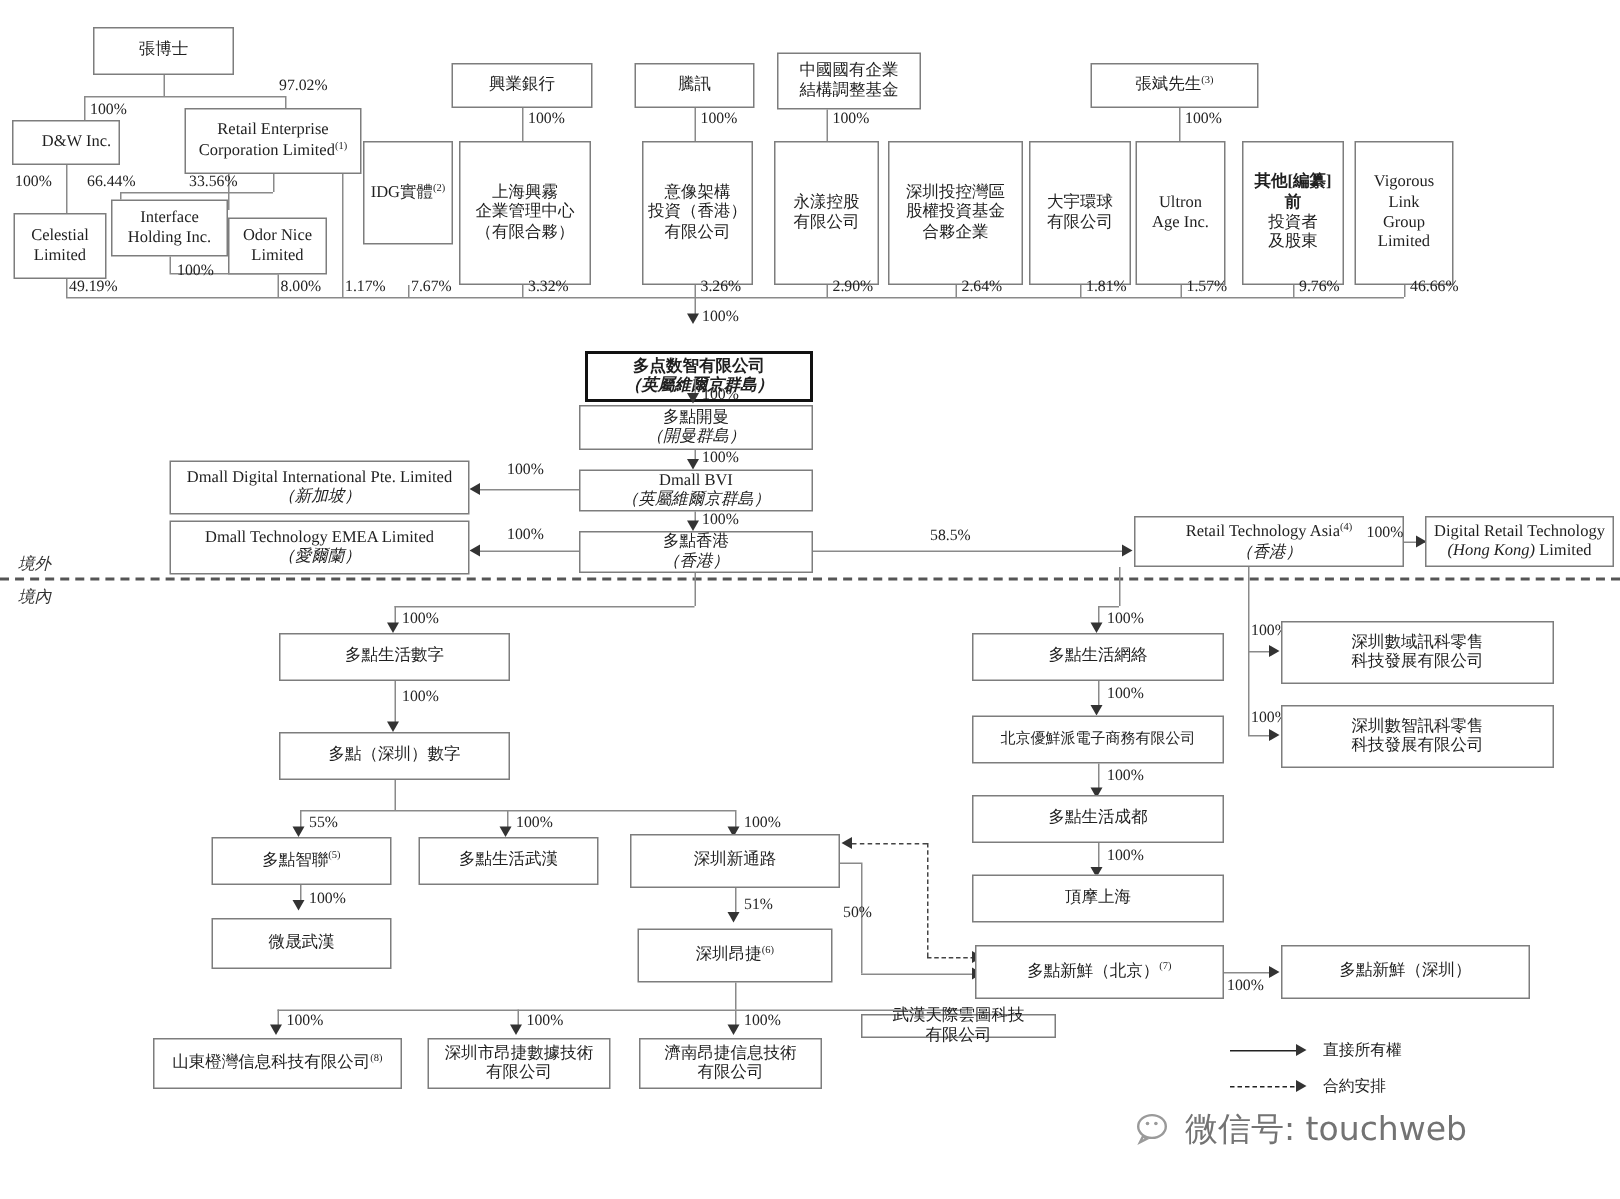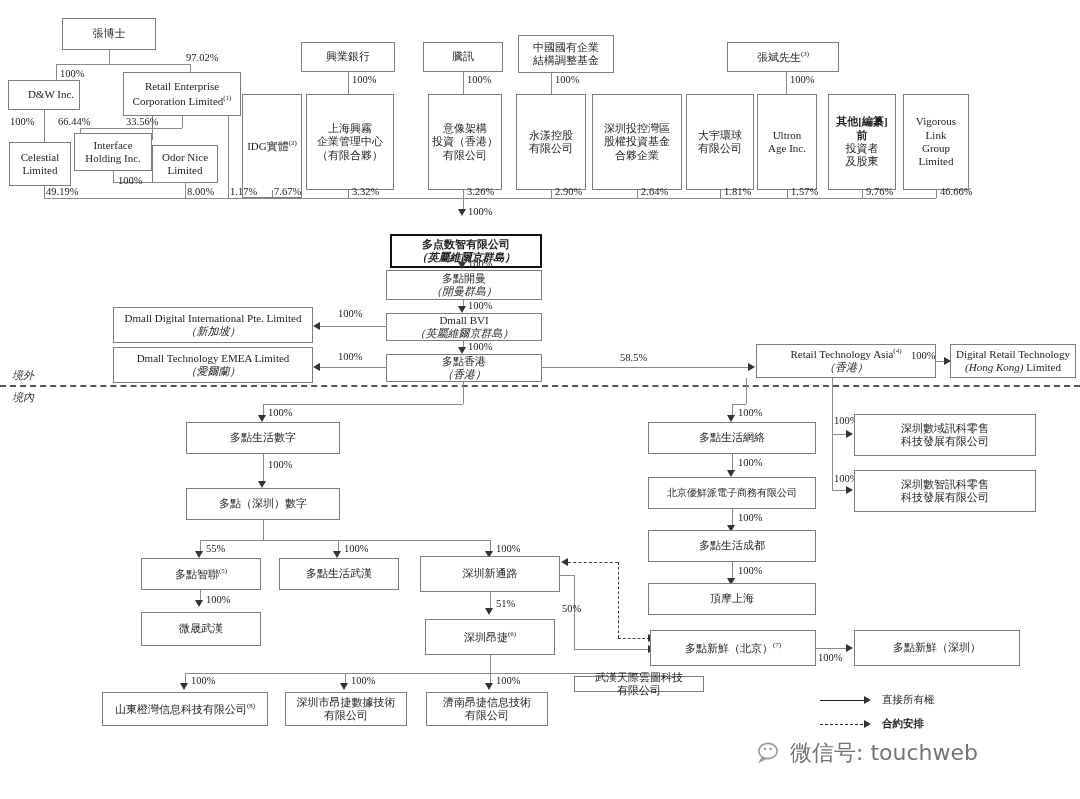--- a/index.html
+++ b/index.html
@@ -128,21 +128,21 @@
   </div>
   <div class="ln-v" style="left:551px;top:73px;height:21px;"></div>
   <div class="lbl" style="left:555px;top:74px;">100%</div>
 
   <div class="box" style="left:727px;top:42px;width:112px;height:30px;">
     <span class="ln"><span>張斌先生</span><span class="sup">(3)</span></span>
   </div>
   <div class="ln-v" style="left:786px;top:72px;height:22px;"></div>
   <div class="lbl" style="left:790px;top:74px;">100%</div>
 
-  <div class="box" style="left:242px;top:94px;width:60px;height:104px;">
+  <div class="box" style="left:242px;top:94px;width:60px;height:69px;">
     <span class="ln"><span>IDG實體</span><span class="sup">(2)</span></span>
   </div>
 
   <div class="box" style="left:306px;top:94px;width:88px;height:96px;flex-direction:column;">
     <span class="ln">上海興霧</span>
     <span class="ln">企業管理中心</span>
     <span class="ln">（有限合夥）</span>
   </div>
 
   <div class="box" style="left:428px;top:94px;width:74px;height:96px;flex-direction:column;">
@@ -473,21 +473,21 @@
   <div class="box" style="left:854px;top:630px;width:166px;height:36px;">
     <span class="ln">多點新鮮（深圳）</span>
   </div>
 
   <div class="legend-line" style="left:820px;top:700px;width:48px;"></div>
   <div class="arw-r" style="left:864px;top:696px;"></div>
   <div class="legend-txt" style="left:882px;top:693px;">直接所有權</div>
 
   <div class="legend-line dash" style="left:820px;top:724px;width:48px;"></div>
   <div class="arw-r" style="left:864px;top:720px;"></div>
-  <div class="legend-txt" style="left:882px;top:717px;font-weight:bold;">合約安排</div>
+  <div class="legend-txt" style="left:882px;top:717px;">合約安排</div>
 
   <div id="watermark" style="left:758px;top:738px;">
     <span>
       <svg width="26" height="22" viewBox="0 0 26 22" aria-hidden="true">
         <ellipse cx="10" cy="9" rx="9.2" ry="7.6" fill="none" stroke="#9a9a9a" stroke-width="1.6"></ellipse>
         <path d="M4 15.5 L2 19.5 L6.5 17.2 Z" fill="none" stroke="#9a9a9a" stroke-width="1.6"></path>
         <circle cx="7" cy="7" r="1.2" fill="#9a9a9a"></circle>
         <circle cx="12.6" cy="7" r="1.2" fill="#9a9a9a"></circle>
       </svg>
     </span>

